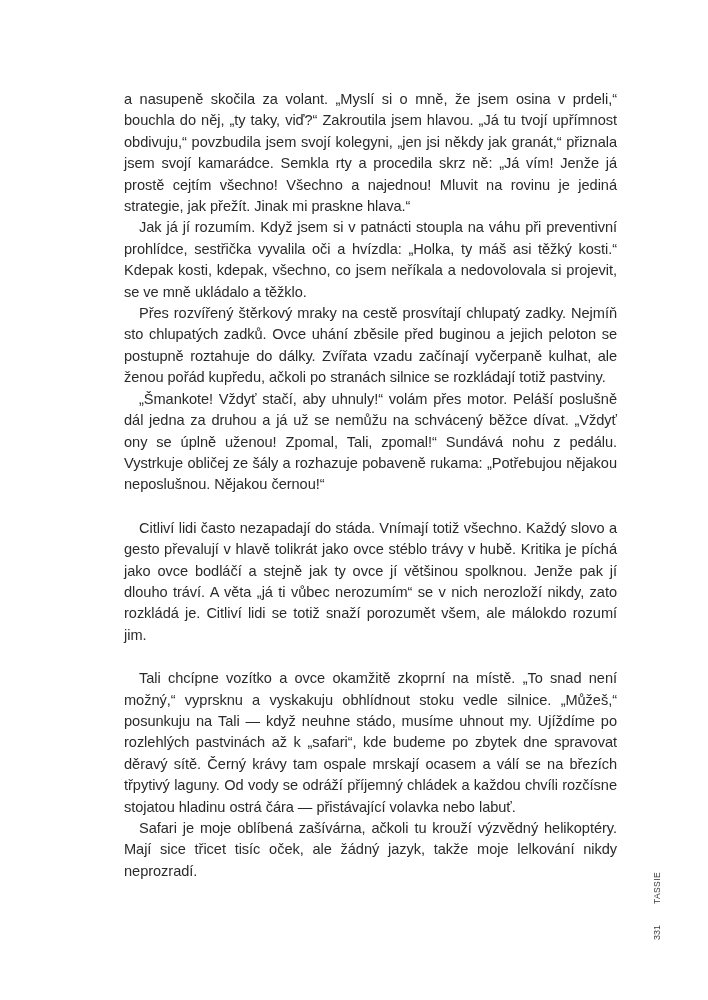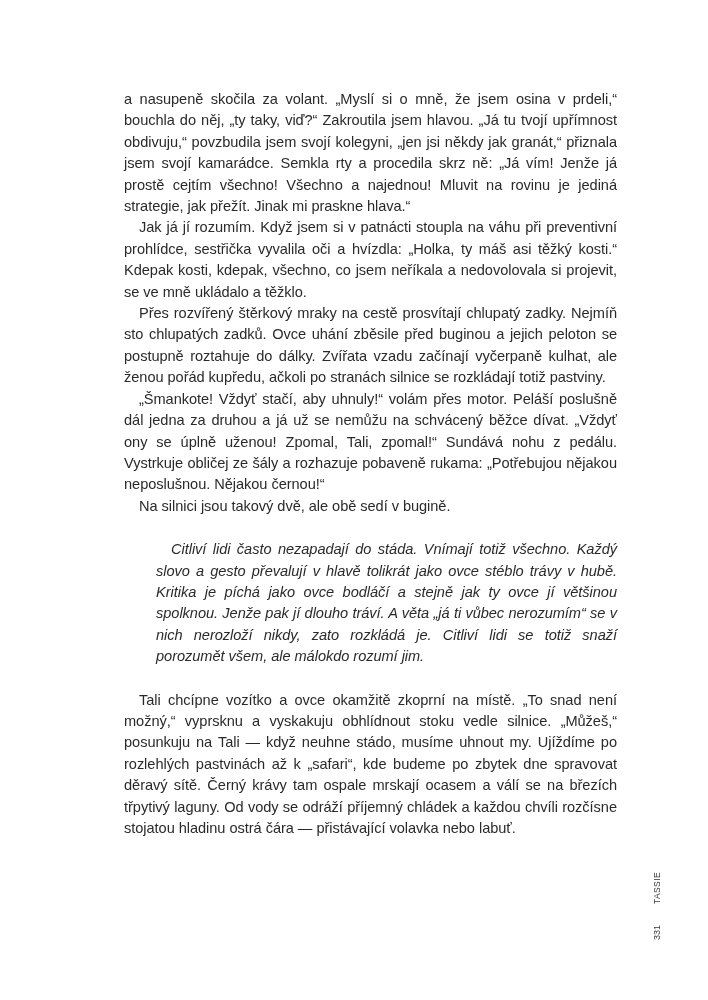--- a/index.html
+++ b/index.html
@@ -34,22 +34,20 @@
       letter-spacing: -0.05px;
     }
     .text-column p {
       margin: 0;
       text-indent: 15px;
     }
     .text-column p.no-indent {
       text-indent: 0;
     }
     .text-column p.italic {
-      font-style: italic;
-      margin-left: 32px;
     }
     .text-column .spacer {
       height: 22px;
     }
     .text-column p.last-line-left {
       text-align-last: left;
     }
     .side-running-title {
       position: absolute;
       left: 652px;
@@ -74,22 +72,22 @@
   </style>
 </head>
 <body>
 
 <div class="page">
   <div class="text-column">
     <p class="no-indent last-line-left">a nasupeně skočila za volant. „Myslí si o mně, že jsem osina v prdeli,“ bouchla do něj, „ty taky, viď?“ Zakroutila jsem hlavou. „Já tu tvojí upřímnost obdivuju,“ povzbudila jsem svojí kolegyni, „jen jsi někdy jak granát,“ přiznala jsem svojí kamarádce. Semkla rty a procedila skrz ně: „Já vím! Jenže já prostě cejtím všechno! Všechno a najednou! Mluvit na rovinu je jediná strategie, jak přežít. Jinak mi praskne hlava.“</p>
     <p class="last-line-left">Jak já jí rozumím. Když jsem si v patnácti stoupla na váhu při preventivní prohlídce, sestřička vyvalila oči a hvízdla: „Holka, ty máš asi těžký kosti.“ Kdepak kosti, kdepak, všechno, co jsem neříkala a nedovolovala si projevit, se ve mně ukládalo a těžklo.</p>
     <p class="last-line-left">Přes rozvířený štěrkový mraky na cestě prosvítají chlupatý zadky. Nejmíň sto chlupatých zadků. Ovce uhání zběsile před buginou a jejich peloton se postupně roztahuje do dálky. Zvířata vzadu začínají vyčerpaně kulhat, ale ženou pořád kupředu, ačkoli po stranách silnice se rozkládají totiž pastviny.</p>
     <p class="last-line-left">„Šmankote! Vždyť stačí, aby uhnuly!“ volám přes motor. Peláší poslušně dál jedna za druhou a já už se nemůžu na schvácený běžce dívat. „Vždyť ony se úplně uženou! Zpomal, Tali, zpomal!“ Sundává nohu z pedálu. Vystrkuje obličej ze šály a rozhazuje pobaveně rukama: „Potřebujou nějakou neposlušnou. Nějakou černou!“</p>
-    <p class="last-line-left">Na silnici jsou takový dvě, ale obě sedí v bugině.</p>
     <div class="spacer"></div>
     <p class="italic last-line-left">Citliví lidi často nezapadají do stáda. Vnímají totiž všechno. Každý slovo a gesto převalují v hlavě tolikrát jako ovce stéblo trávy v hubě. Kritika je píchá jako ovce bodláčí a stejně jak ty ovce jí většinou spolknou. Jenže pak jí dlouho tráví. A věta „já ti vůbec nerozumím“ se v nich nerozloží nikdy, zato rozkládá je. Citliví lidi se totiž snaží porozumět všem, ale málokdo rozumí jim.</p>
     <div class="spacer"></div>
     <p class="last-line-left">Tali chcípne vozítko a ovce okamžitě zkoprní na místě. „To snad není možný,“ vyprsknu a vyskakuju obhlídnout stoku vedle silnice. „Můžeš,“ posunkuju na Tali — když neuhne stádo, musíme uhnout my. Ujíždíme po rozlehlých past­vinách až k „safari“, kde budeme po zbytek dne spravovat děravý sítě. Černý krávy tam ospale mrskají ocasem a válí se na březích třpytivý laguny. Od vody se odráží příjemný chládek a každou chvíli rozčísne stojatou hladinu ostrá čára — přistávající volavka nebo labuť.</p>
+    <p class="last-line-left">Safari je moje oblíbená zašívárna, ačkoli tu krouží výzvědný helikoptéry. Mají sice třicet tisíc oček, ale žádný jazyk, takže moje lelkování nikdy neprozradí.</p>
   </div>
 
   <div class="side-running-title">TASSIE</div>
   <div class="side-page-number">331</div>
 </div>
 
 </body></html>

